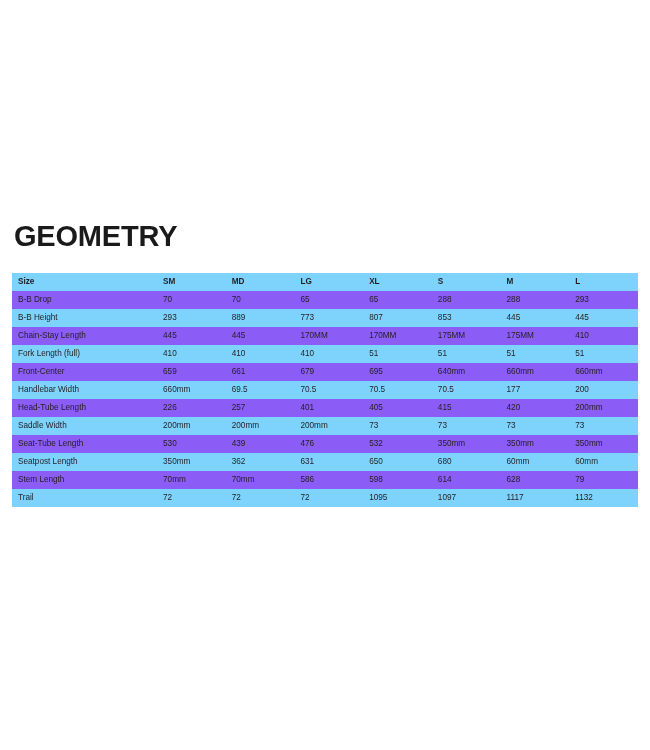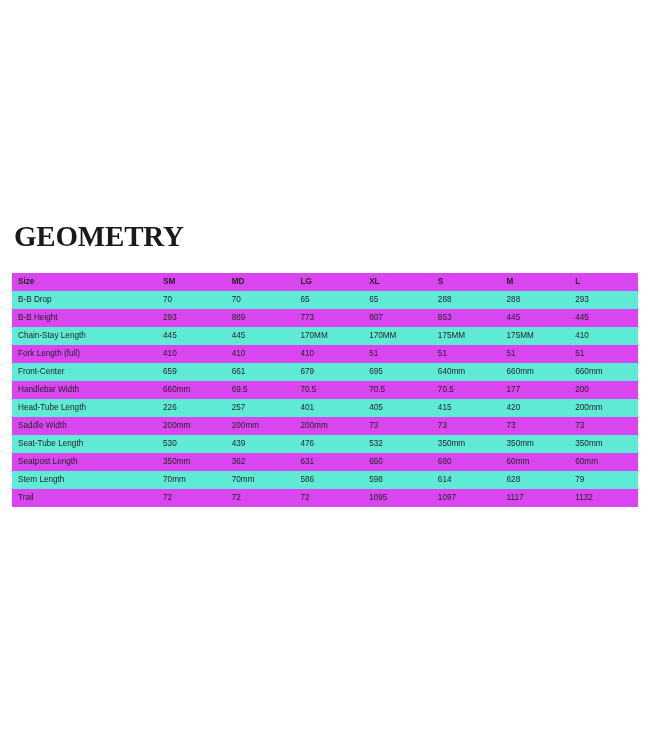--- a/index.html
+++ b/index.html
@@ -26,21 +26,21 @@
     top: 222px;
     width: 626px;
   }
   .title {
     font-size: 29px;
     font-weight: bold;
     color: #1a1a1a;
     letter-spacing: -0.2px;
     line-height: 1.0;
     margin: 0 0 22px 2px;
-    font-family: Liberation Serif, serif;
+    font-family: Liberation Sans, sans-serif;
   }
   table.geometry {
     border-collapse: collapse;
     width: 626px;
     table-layout: fixed;
     font-size: 8.2px;
     color: #231f20;
   }
   table.geometry th,
   table.geometry td {
@@ -50,24 +50,24 @@
     line-height: 1.1;
     height: 10px;
     vertical-align: middle;
     overflow: hidden;
     white-space: nowrap;
   }
   table.geometry th {
     font-weight: bold;
   }
   .row-dark {
-    background: #d946ef;
+    background: #7dd3fc;
   }
   .row-light {
-    background: #5eead4;
+    background: #8b5cf6;
     border-radius: 9px;
   }
   col.c0 { width: 145px; }
   col.cx { width: 68.7px; }
 </style>
 </head>
 <body>
 
 <div class="page">
   <div class="content">

